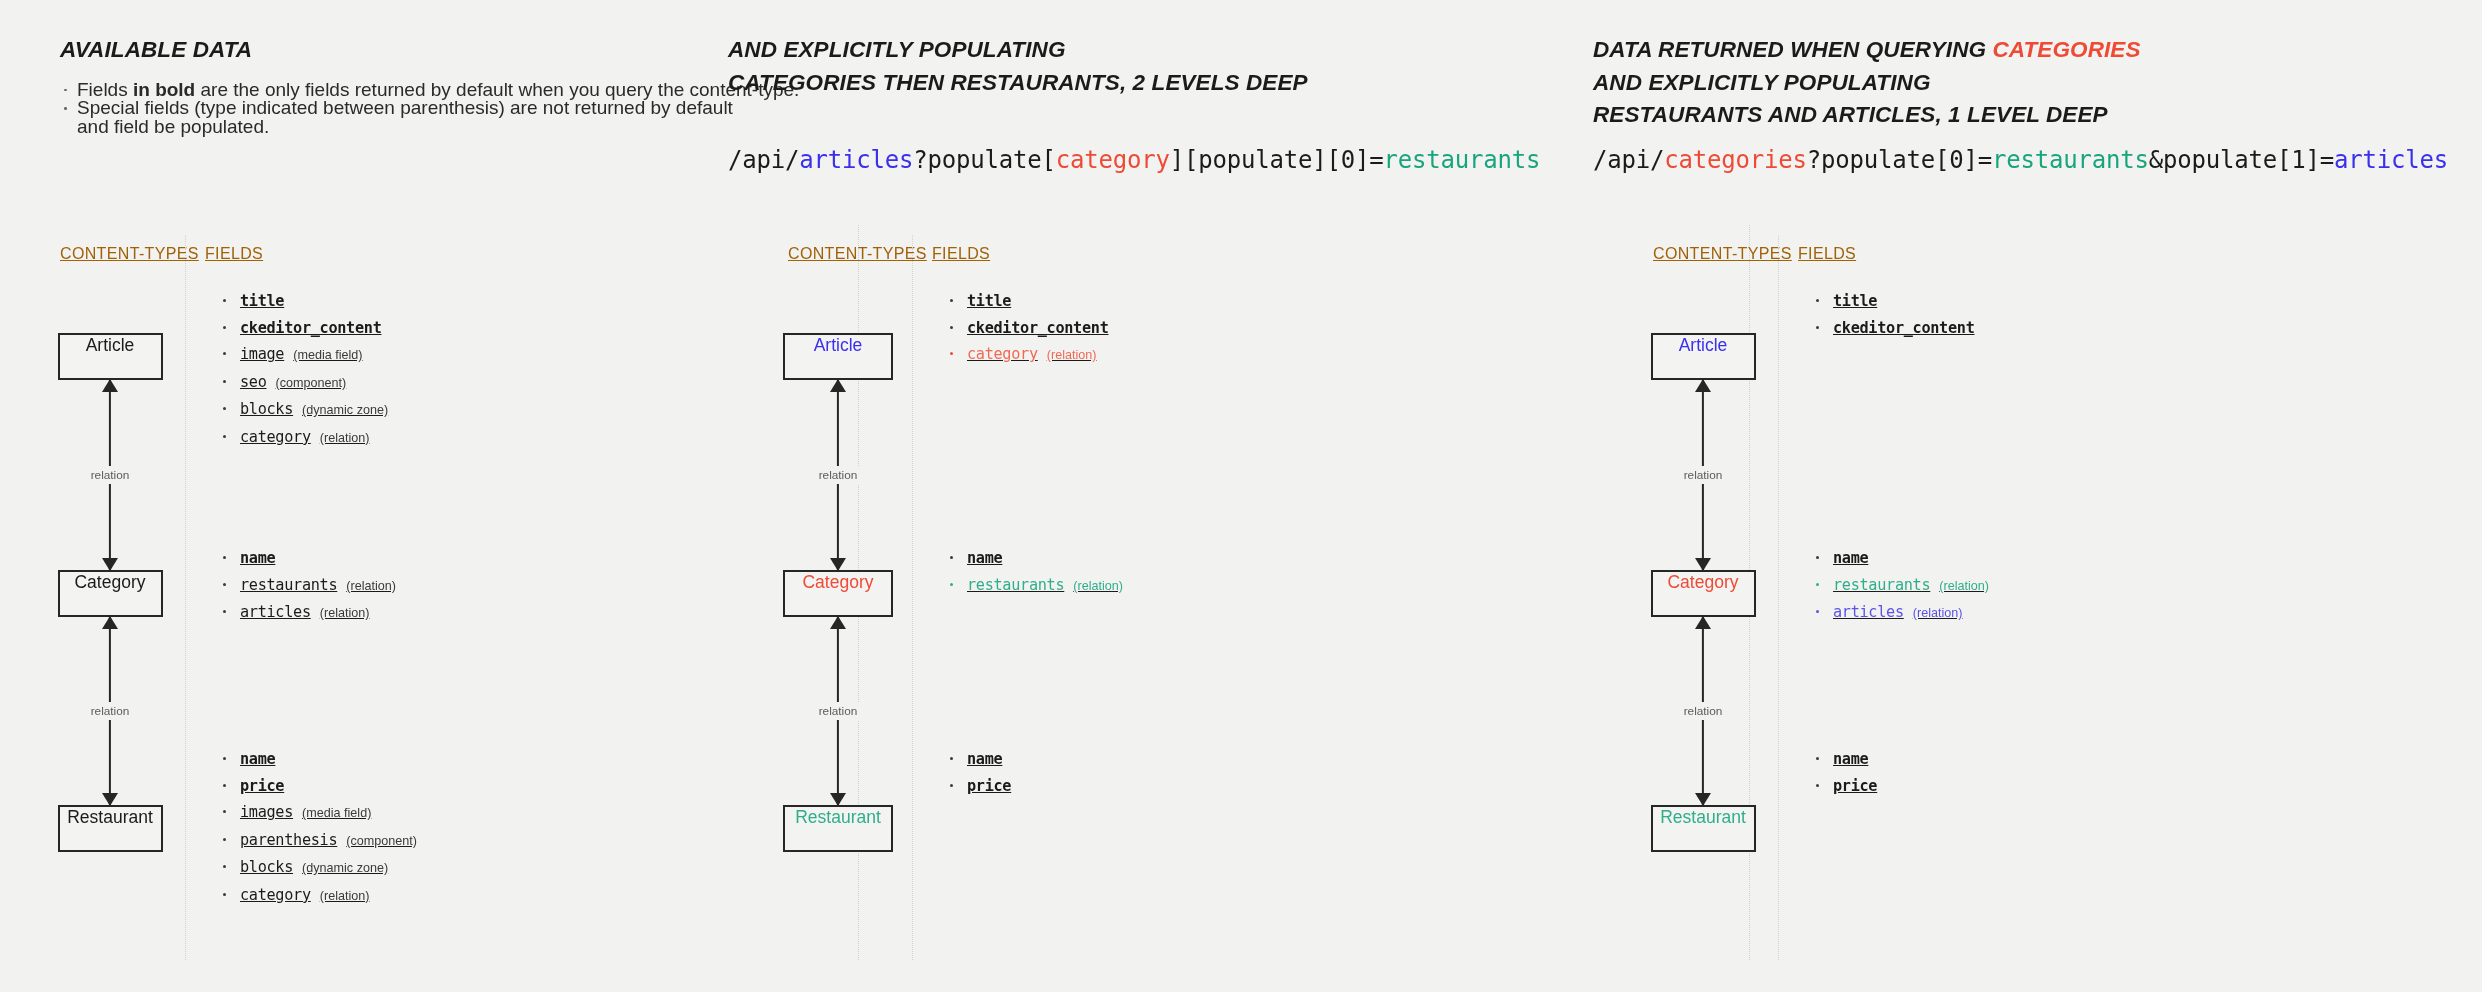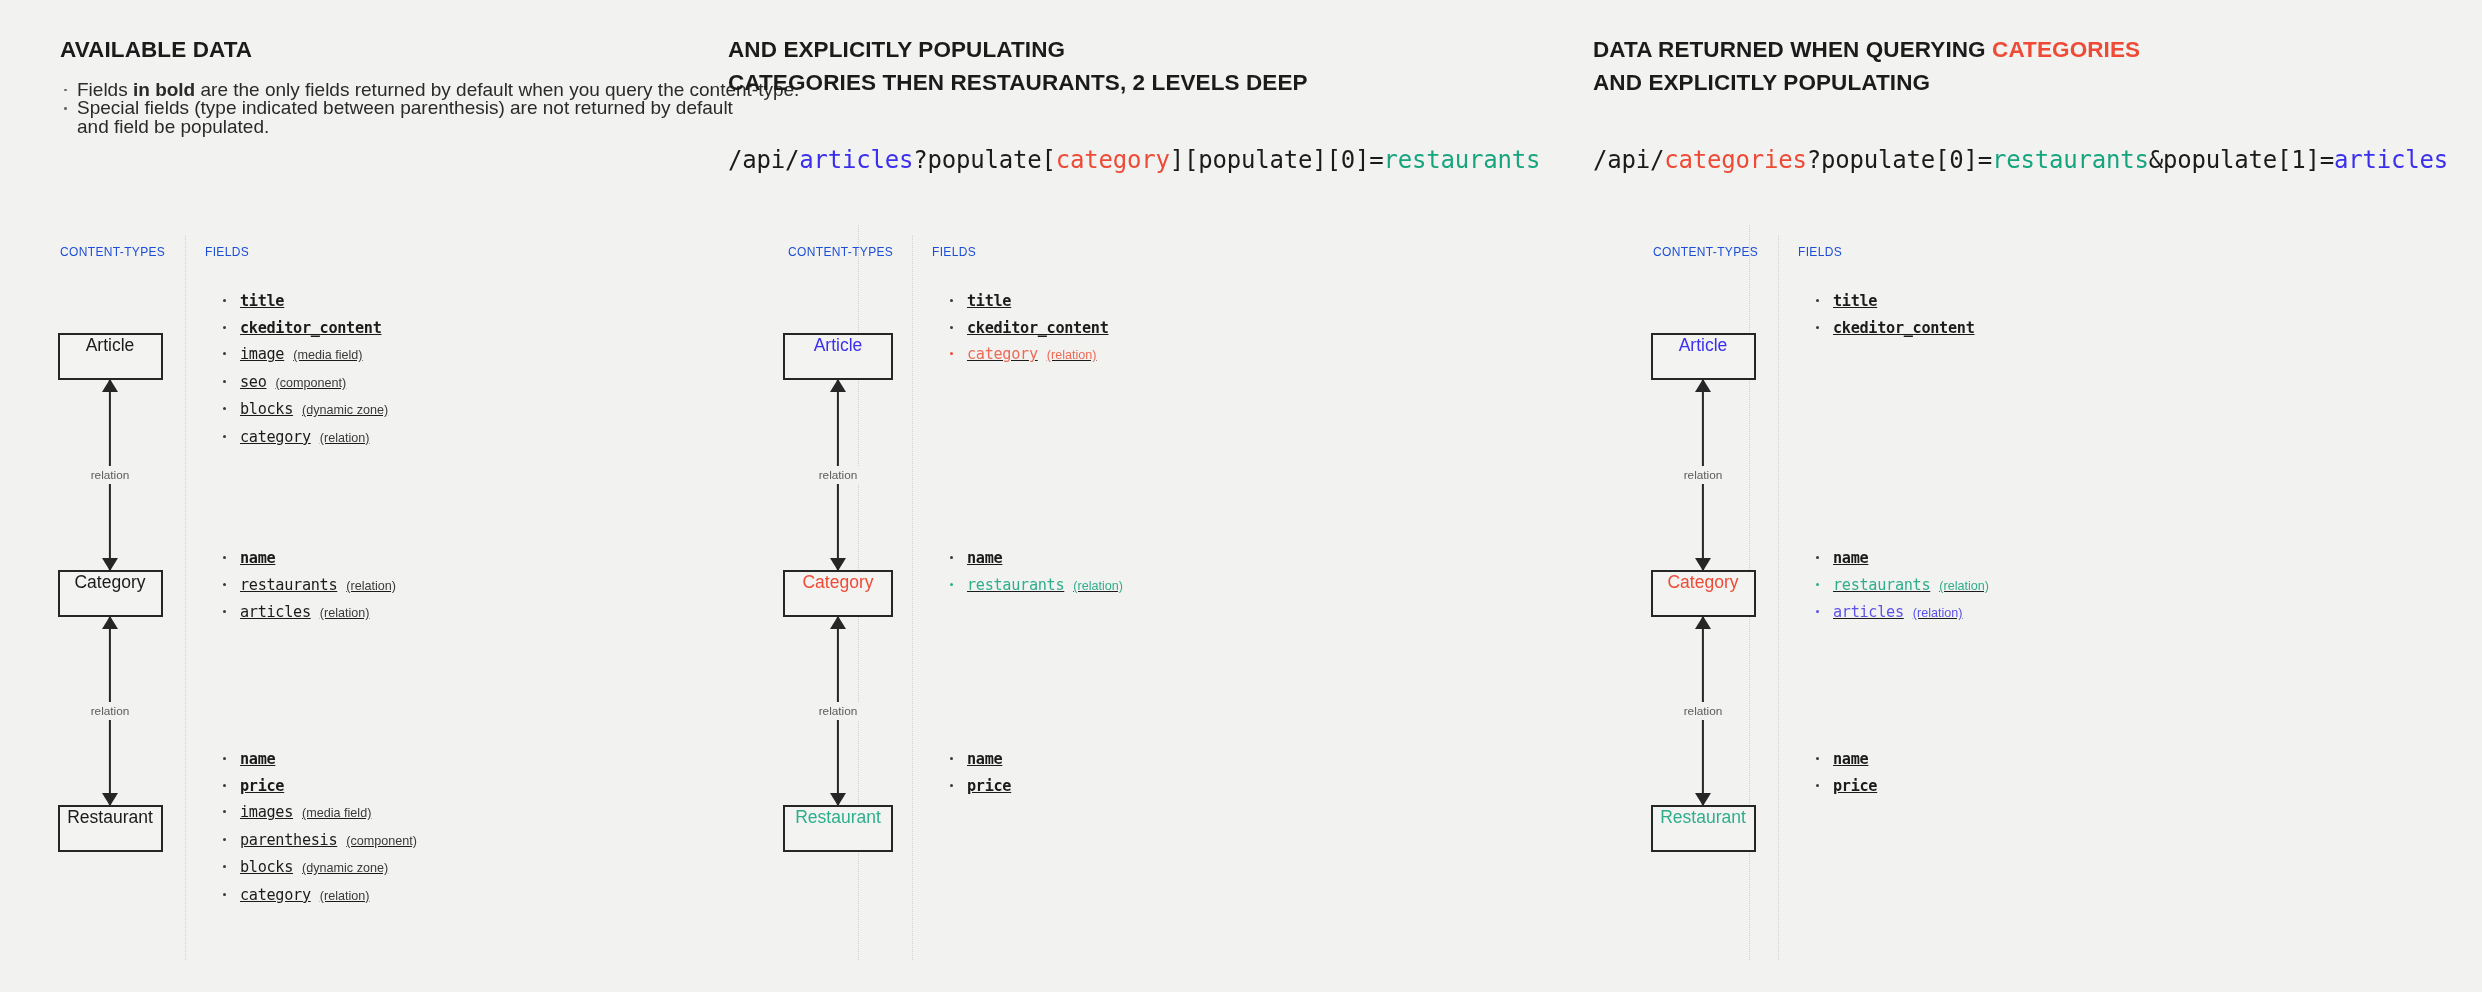--- a/index.html
+++ b/index.html
@@ -22,21 +22,21 @@
     position:absolute;top:225px;height:735px;width:1px;
     border-left:1px dotted #cfcfcd;
   }
   #sep-a{left:858px;}
   #sep-b{left:1749px;}
 
   
   .head-block{position:absolute;left:60px;top:0;}
   .panel-title{
     font-size:22.5px;font-weight:bold;letter-spacing:.1px;
-    line-height:32.5px;margin:0;white-space:nowrap;
+    line-height:32.5px;margin:0;white-space:nowrap;font-style:italic;
   }
   .panel-title .accent-blue{color:#3b2fee;}
   .panel-title .accent-red{color:#ef4a35;}
 
   #panel-0 .head-block{top:34px;}
   #panel-1 .head-block{top:34px;left:28px;}
   #panel-2 .head-block{top:34px;left:30px;}
 
   .bullets{
     margin:14px 0 0 0;padding:0;list-style:none;
@@ -55,22 +55,23 @@
     color:#1b1b1b;
   }
   #panel-1 .api-url{position:absolute;left:28px;top:146px;}
   #panel-2 .api-url{position:absolute;left:30px;top:146px;}
   .api-url .seg-blue{color:#3b2fee;}
   .api-url .seg-red{color:#ef4a35;}
   .api-url .seg-teal{color:#17a57e;}
 
   
   .col-label{
-    position:absolute;font-size:12px;letter-spacing:.35px;color:#1d4ed8;
+    position:absolute;font-size:16px;letter-spacing:.35px;color:#a16207;
     white-space:nowrap;
+    text-decoration:underline;
   }
 
   
   .inner-sep{
     position:absolute;top:235px;height:725px;width:1px;
     border-left:1.6px dotted #d2d2d0;
   }
 
   
   .ct-box{
@@ -249,20 +250,21 @@
         <ul class="field-list">
           <li class="field-row bold c-default"><span class="fname">name</span></li>
           <li class="field-row bold c-default"><span class="fname">price</span></li>
         </ul>
       </div>
     </section>
   <section class="panel" id="panel-2">
       <div class="head-block" style="top: 34px;">
         <div class="panel-title"><span class="">DATA RETURNED WHEN QUERYING </span><span class="accent-red">CATEGORIES</span></div>
         <div class="panel-title"><span class="">AND EXPLICITLY POPULATING</span></div>
+        <div class="panel-title"><span class="">RESTAURANTS AND ARTICLES, 1 LEVEL DEEP</span></div>
       </div>
       <div class="api-url"><span class="">/api/</span><span class="seg-red">categories</span><span class="">?populate[0]=</span><span class="seg-teal">restaurants</span><span class="">&amp;populate[1]=</span><span class="seg-blue">articles</span></div>
       <div class="col-label" style="left: 90px; top: 245px;">CONTENT-TYPES</div>
       <div class="col-label" style="left: 235px; top: 245px;">FIELDS</div>
       <div class="inner-sep" style="left: 215px;"></div>
       <div class="ct-box c-blue" style="width: 105px; height: 47px; left: 87.5px; top: 333px;">
         <span>Article</span>
       </div>
       <div class="connector" style="left: 110px; width: 60px; top: 380px; height: 190px;">
         <div class="conn-line"></div>

